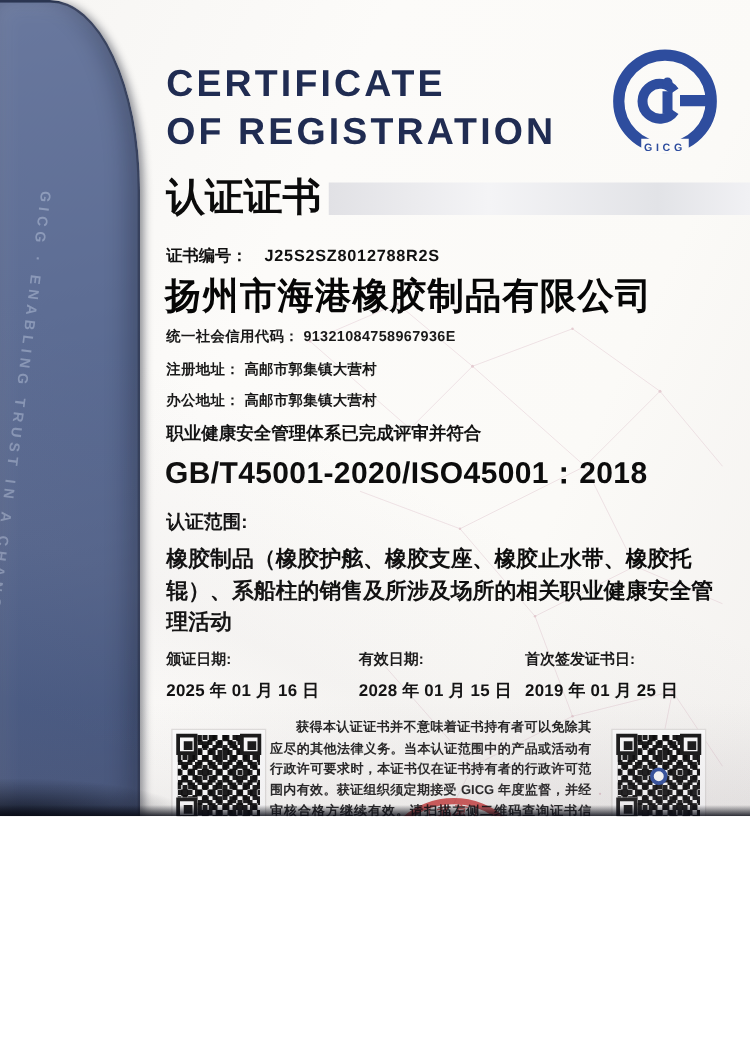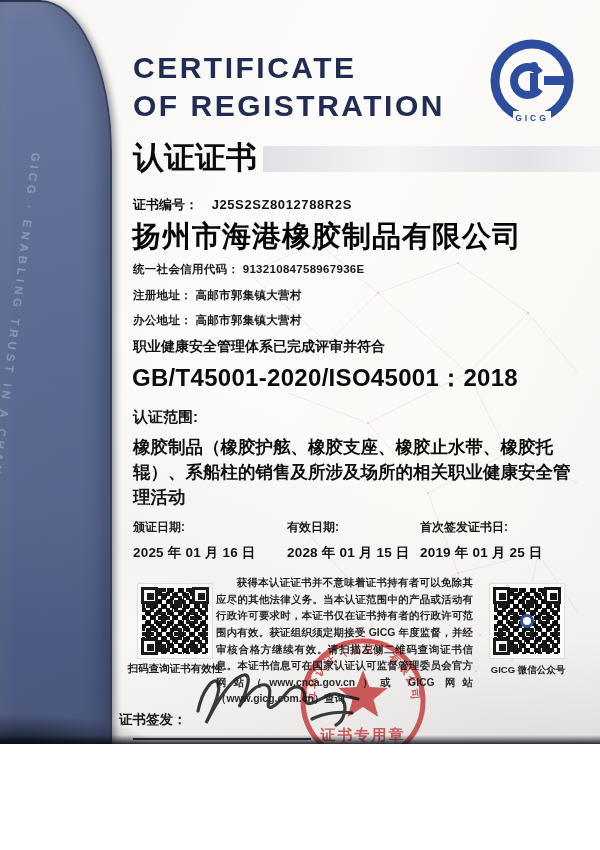--- a/index.html
+++ b/index.html
@@ -1,16 +1,16 @@
 <!DOCTYPE html>
 <html><head>
 <meta charset="utf-8">
 <style>
   html,body{margin:0;padding:0;background:#ffffff;}
-  #canvas{position:relative;width:600px;height:744px;overflow:hidden;
+  #canvas{position:relative;width:600px;height:653px;overflow:hidden;
     background:linear-gradient(115deg,#f6f5f3 0%,#fcfbf9 35%,#fbfaf7 70%,#f3f1ef 100%);
     font-family:"Liberation Sans","DejaVu Sans",sans-serif;color:#111;}
   #canvas *{box-sizing:border-box;}
 
   
   .band{position:absolute;left:0;top:0;bottom:0;width:112px;
     background:linear-gradient(168deg,#69789e 0%,#5d6d94 38%,#53648c 66%,#43537a 100%);
     border-top-right-radius:72px 152px;
     border-top:2px solid rgba(22,28,46,.55);border-right:2px solid rgba(22,28,46,.55);
     box-shadow:3px 2px 7px rgba(14,18,34,.45), inset -8px -6px 18px rgba(8,12,26,.28), inset 6px 8px 14px rgba(255,255,255,.07);}

